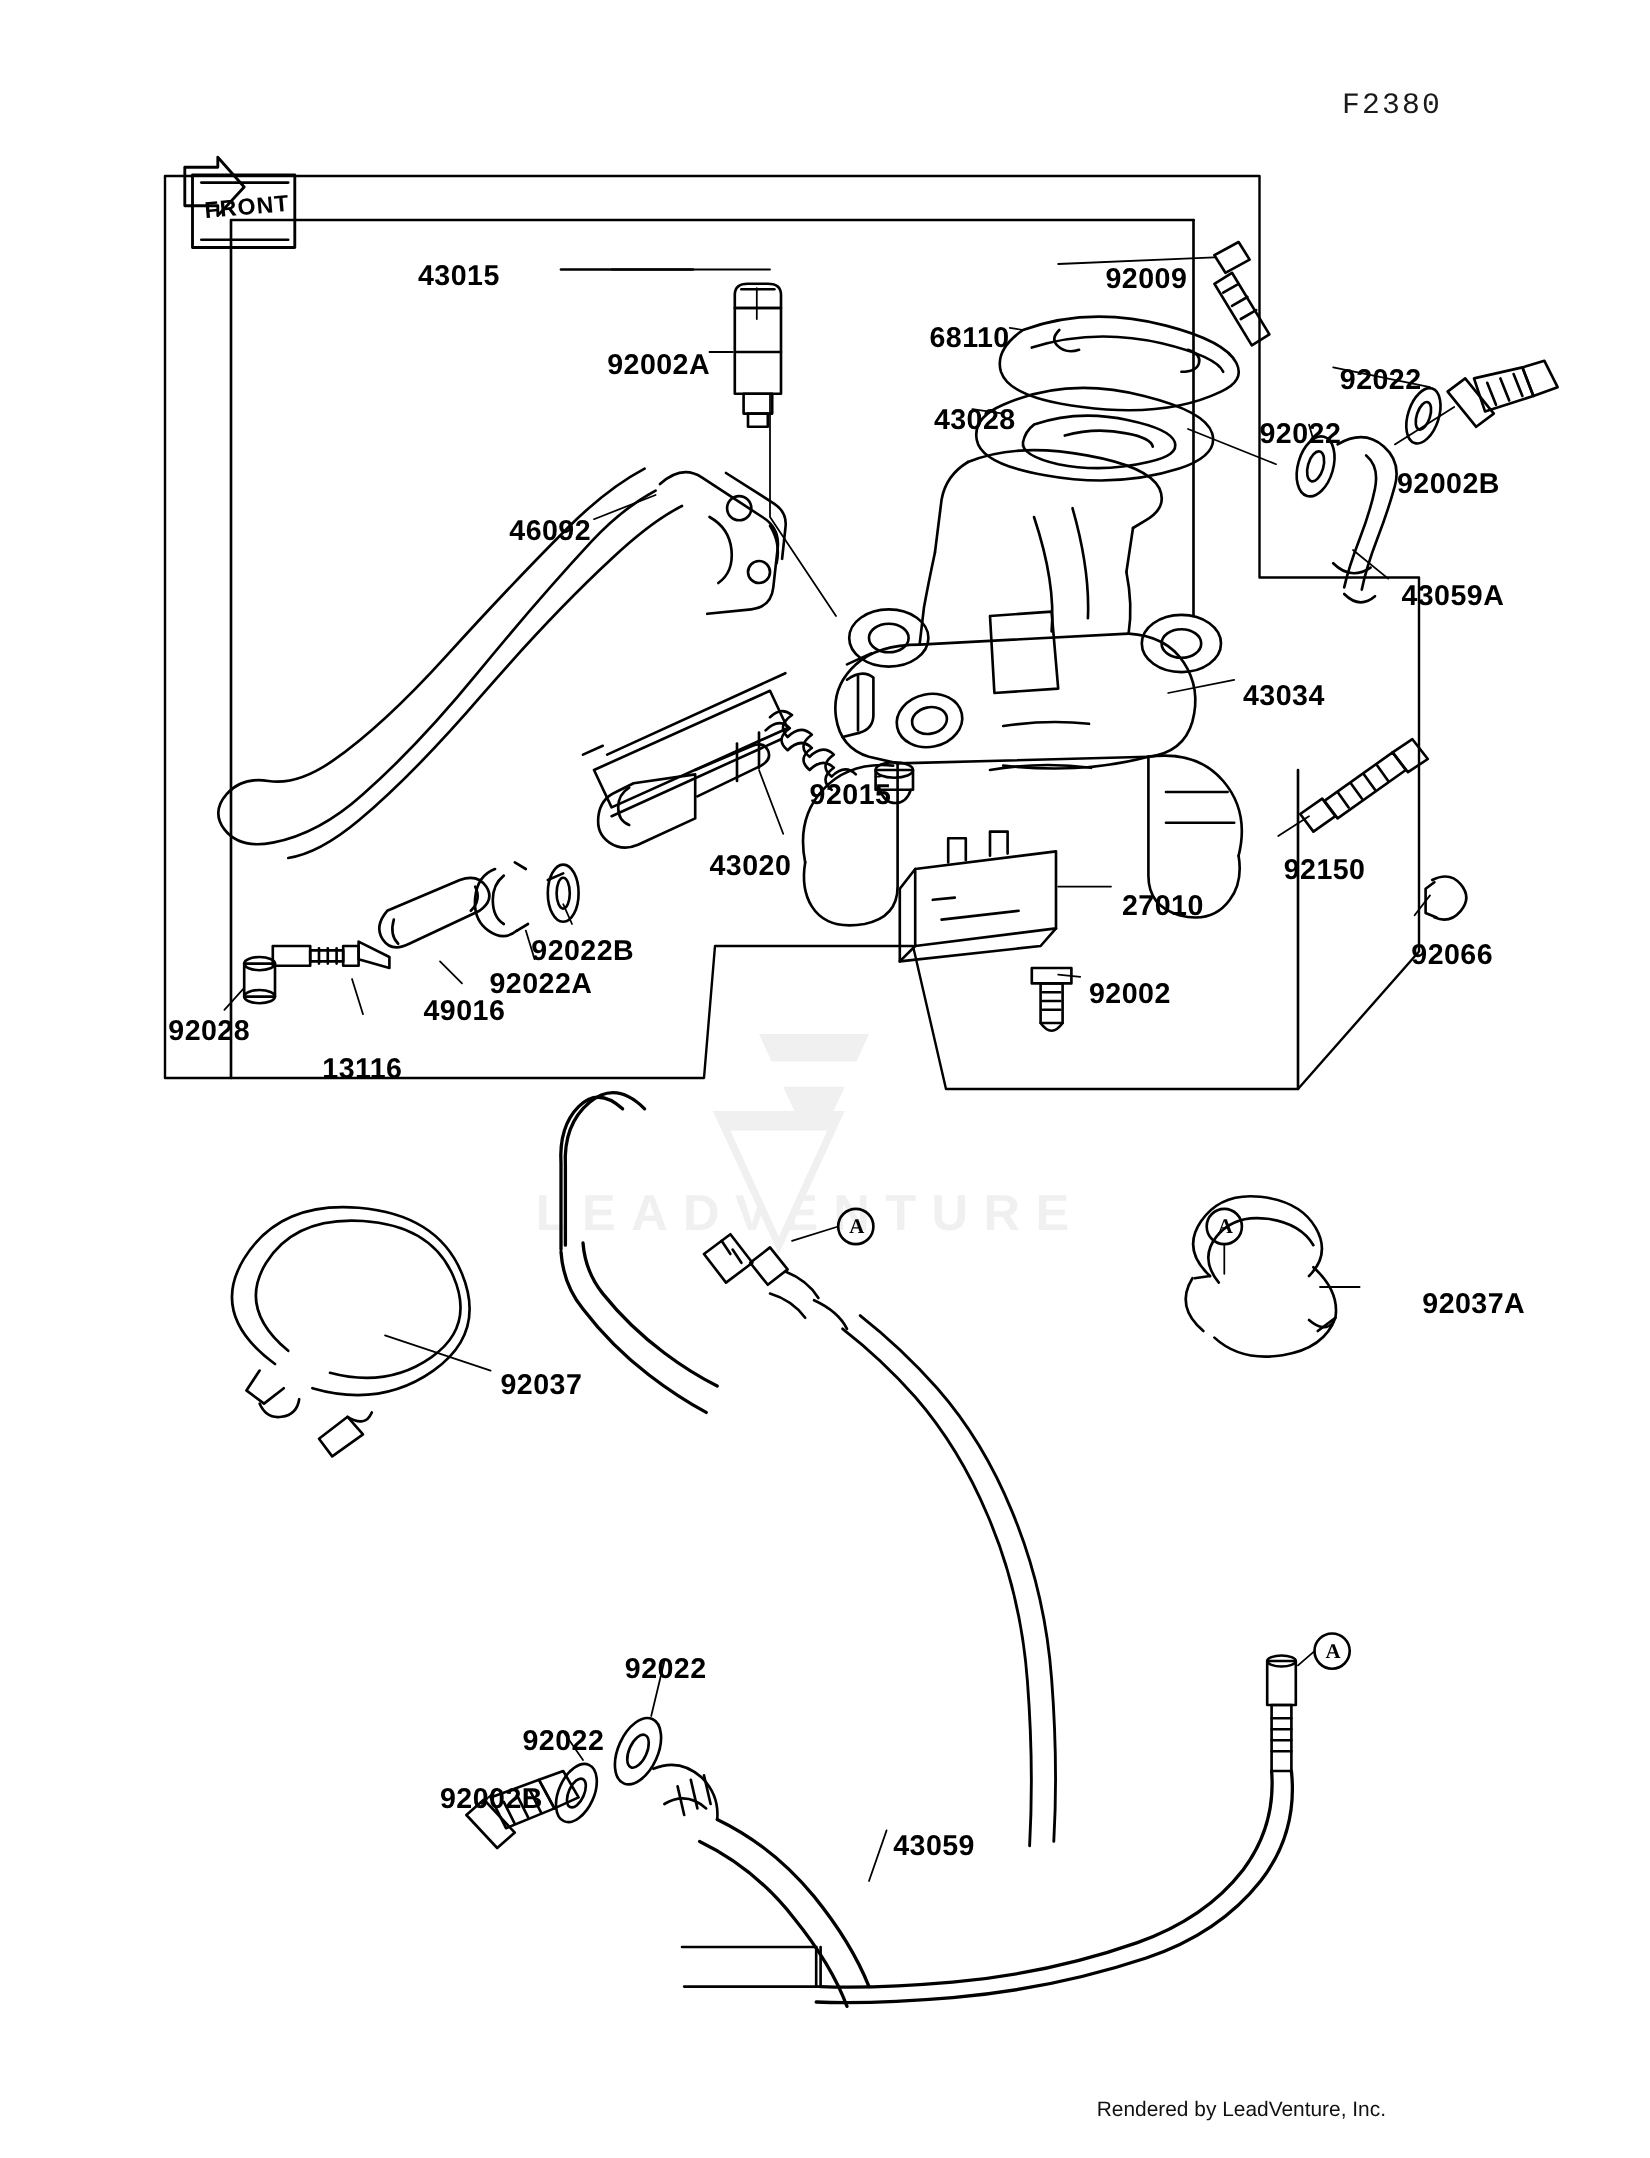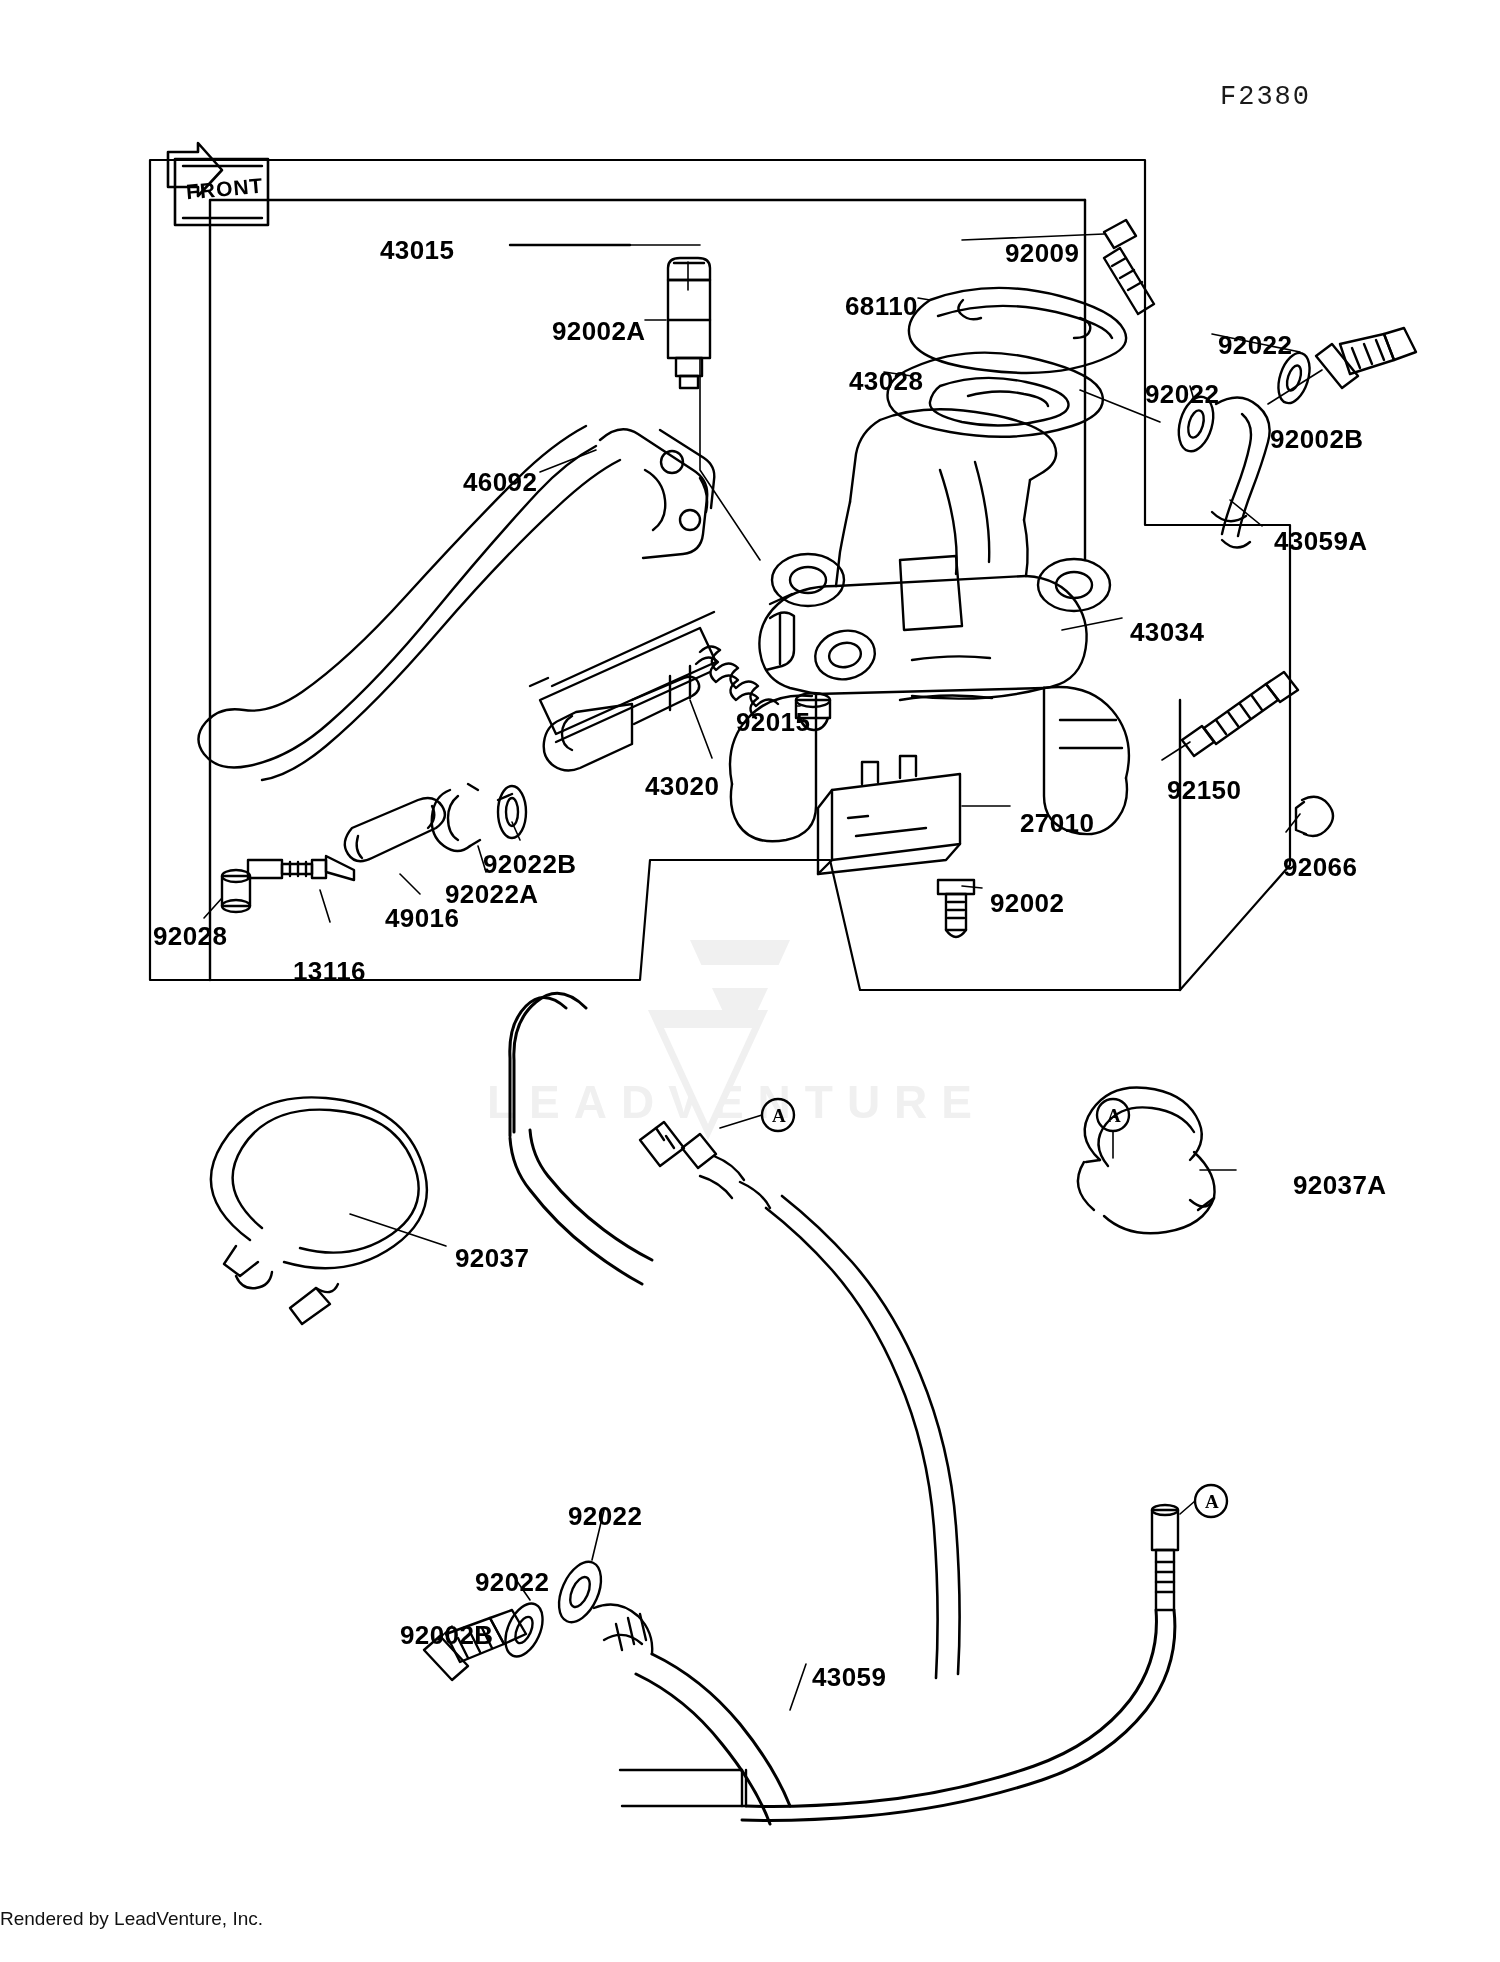--- a/index.html
+++ b/index.html
@@ -39,21 +39,21 @@
     position: absolute;
     font-family: "Liberation Mono", monospace;
     font-size: 27px;
     letter-spacing: 2px;
     color: #1a1a1a;
   }
   .footer {
     position: absolute;
     left: 0;
     width: 1260px;
-    text-align: left;
+    text-align: right;
     font-family: "Liberation Sans", sans-serif;
     font-size: 19px;
     color: #111;
   }
   .front-tag {
     position: absolute;
     font-family: "Liberation Sans", sans-serif;
     font-size: 21px;
     font-weight: 700;
     letter-spacing: 1px;

